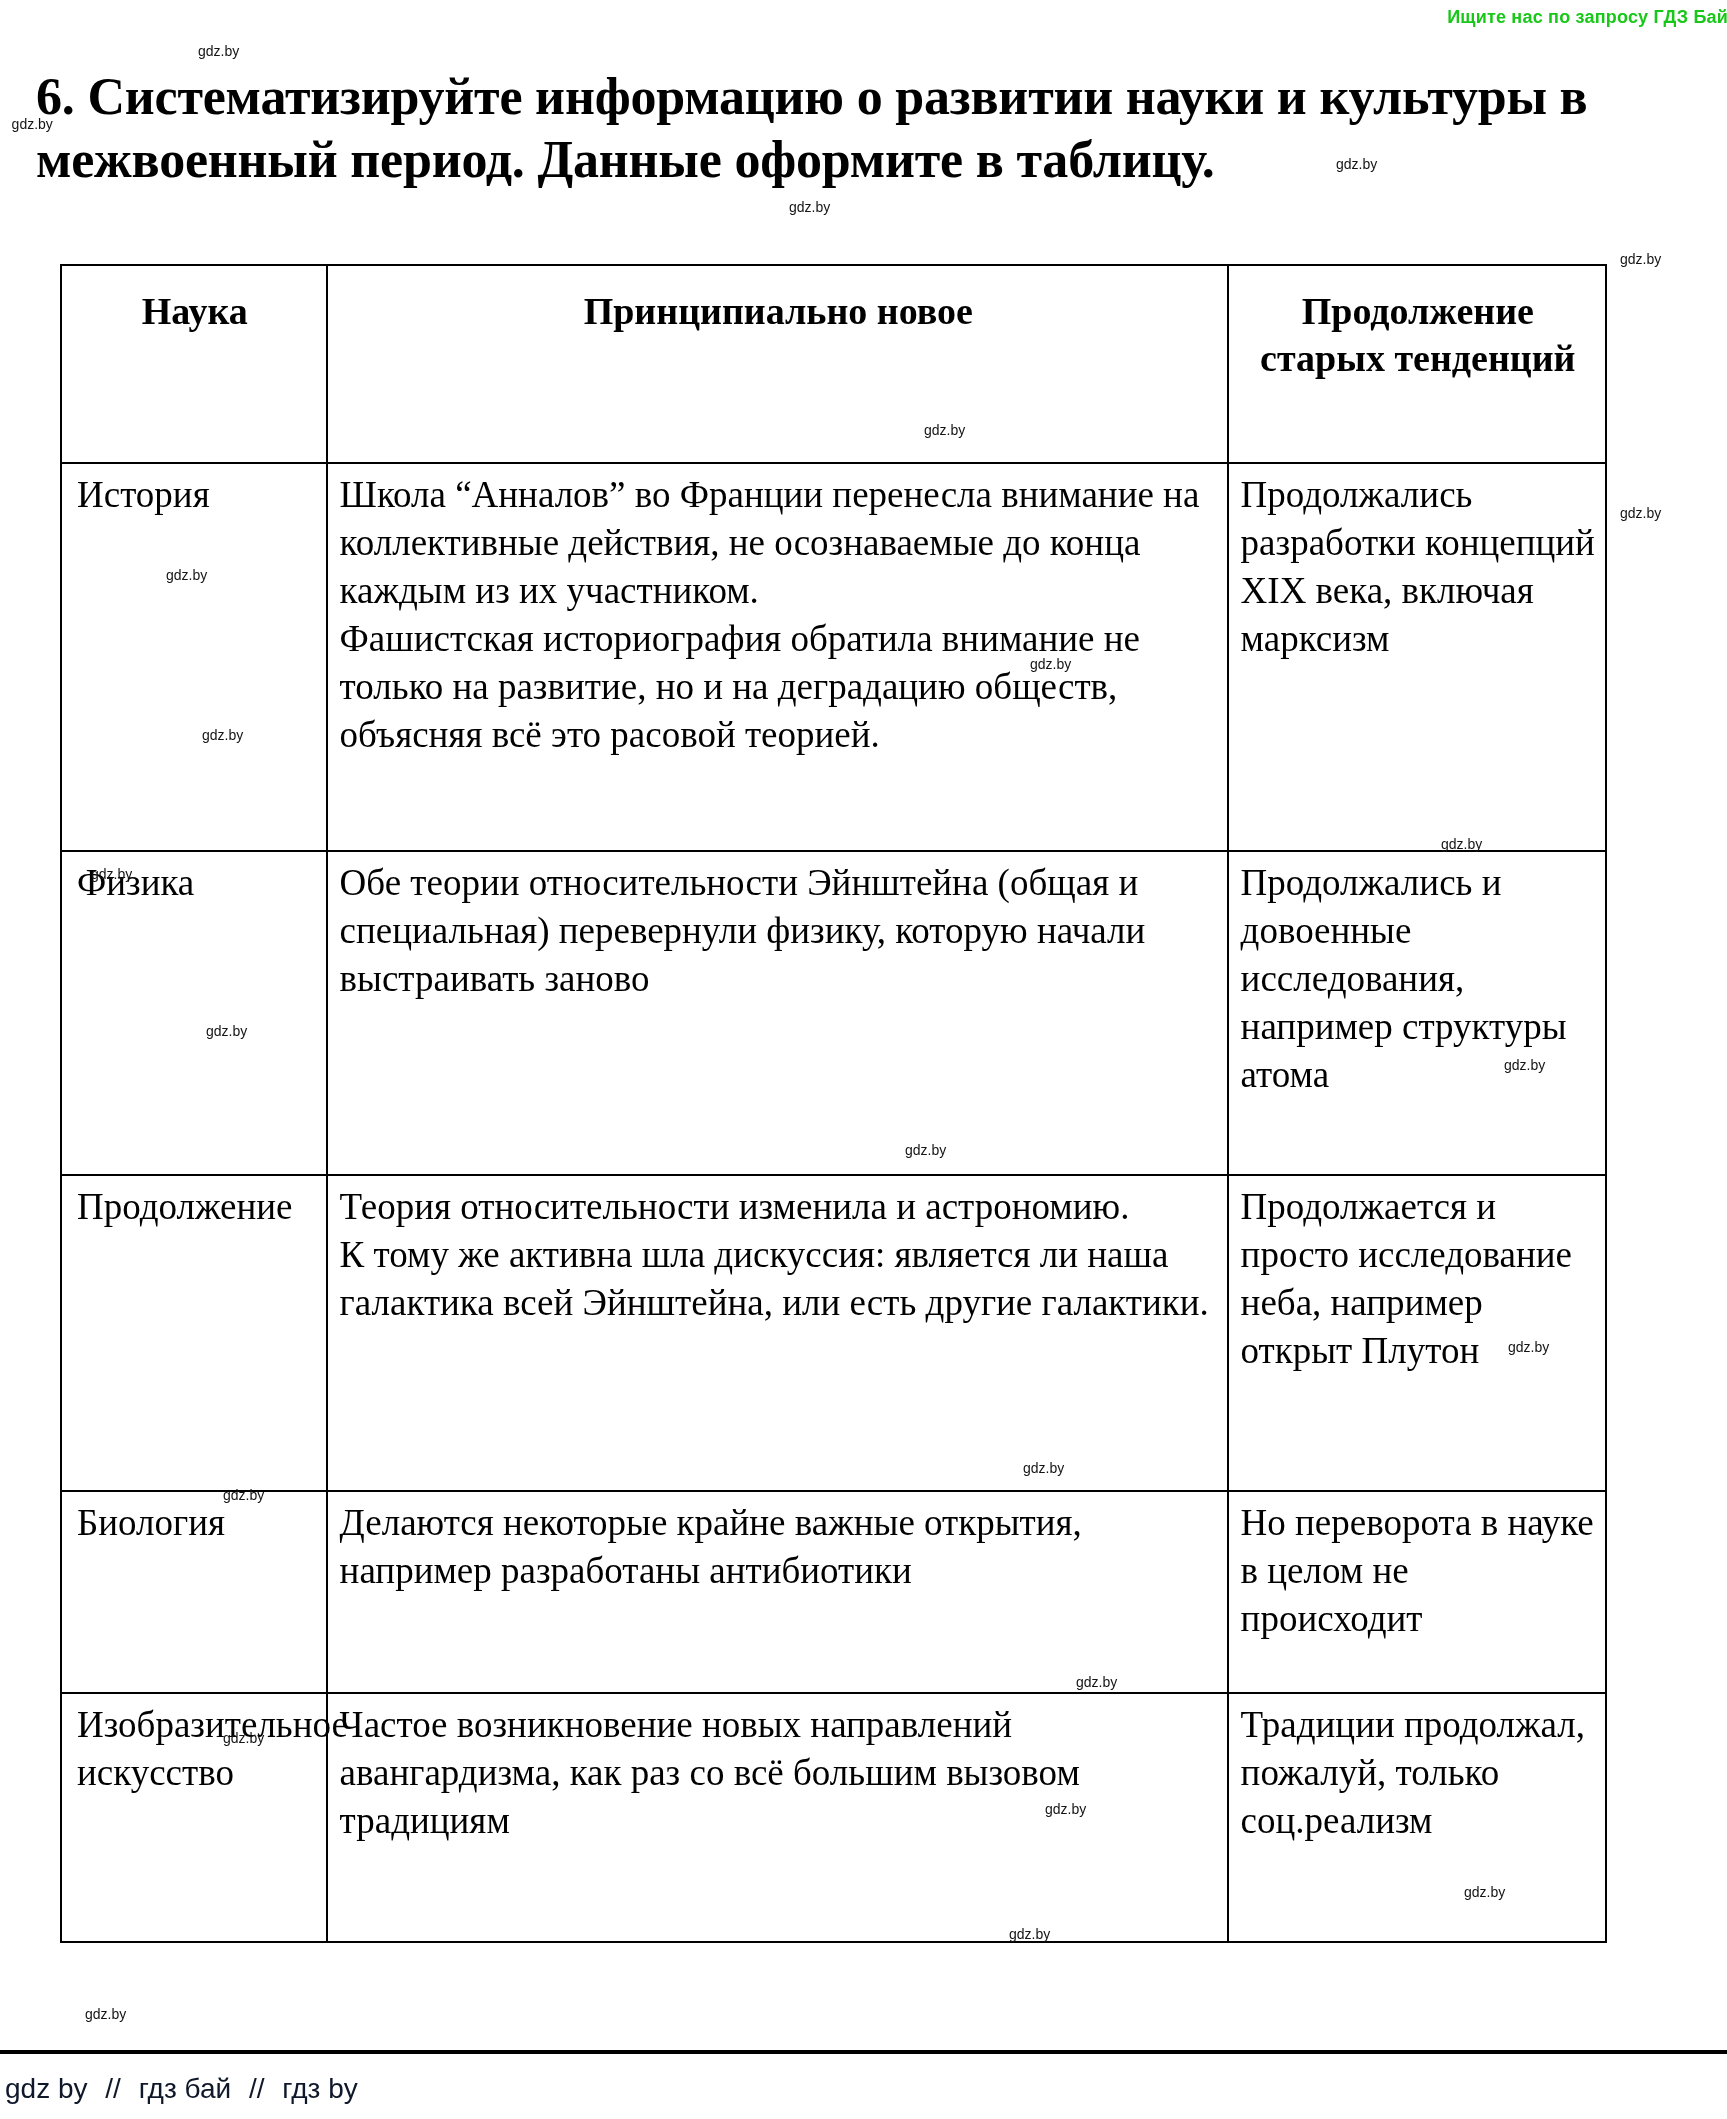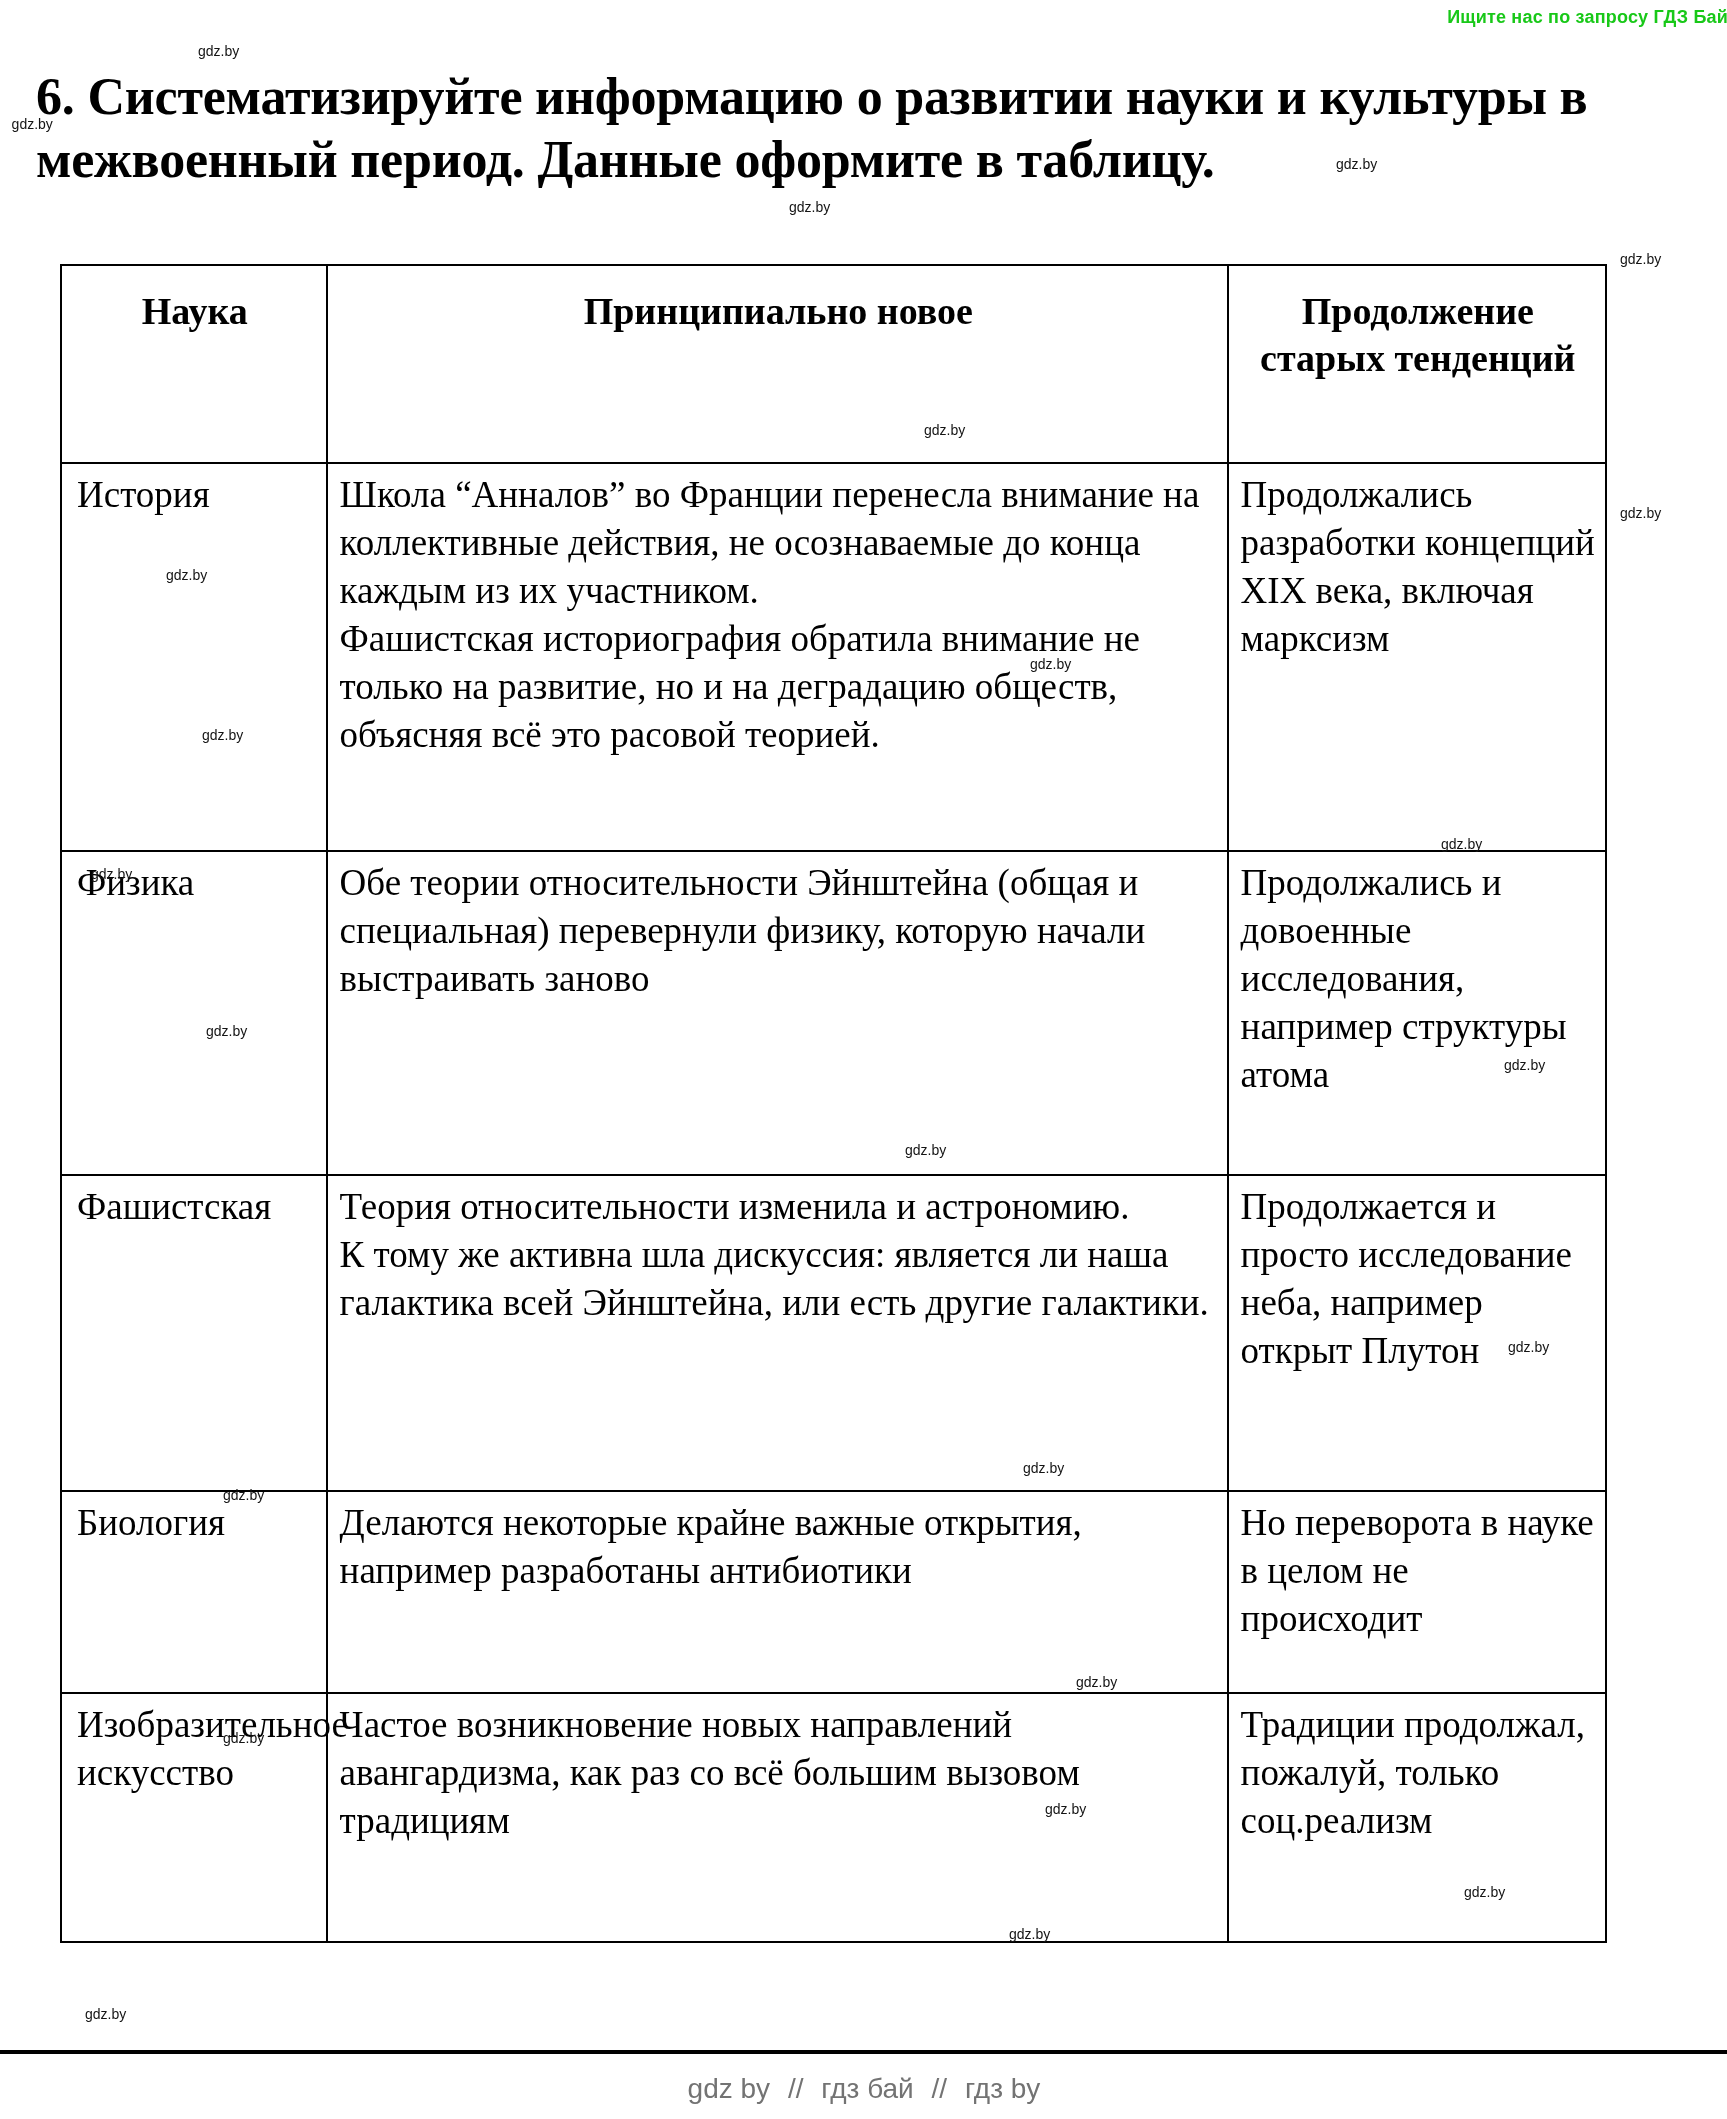--- a/index.html
+++ b/index.html
@@ -100,22 +100,21 @@
     position: absolute;
     left: 0; right: 0;
     top: 2050px;
     height: 4.2px;
     background: #000;
   }
   .footer-links {
     position: absolute;
     left: 0; right: 0;
     top: 2073px;
-    text-align: center;
-    color: #737373;
+    color: #0f172a;
     font-family: "Liberation Sans", sans-serif;
     font-size: 28px;
     white-space: nowrap;
   }
   .footer-links span { margin: 0 5px; }
 </style>
 </head>
 <body>
 
 <div class="promo-banner">Ищите нас по запросу ГДЗ Бай</div>
@@ -154,21 +153,21 @@
       </td>
       <td>
         <span class="cell-text">Обе теории относительности Эйнштейна (общая и специальная) перевернули физику, которую начали выстраивать заново</span>
       </td>
       <td>
         <span class="cell-text">Продолжались и довоенные исследования, например структуры атома</span>
       </td>
     </tr>
     <tr class="row-astro">
       <td class="science-cell">
-        <span class="cell-text">Фашистская</span>
+        <span class="cell-text">Продолжение</span>
       </td>
       <td>
         <span class="cell-text">Теория относительности изменила и астрономию.
 К тому же активна шла дискуссия: является ли наша галактика всей Эйнштейна, или есть другие галактики.</span>
       </td>
       <td>
         <span class="cell-text">Продолжается и просто исследование неба, например открыт Плутон</span>
       </td>
     </tr>
     <tr class="row-bio">

